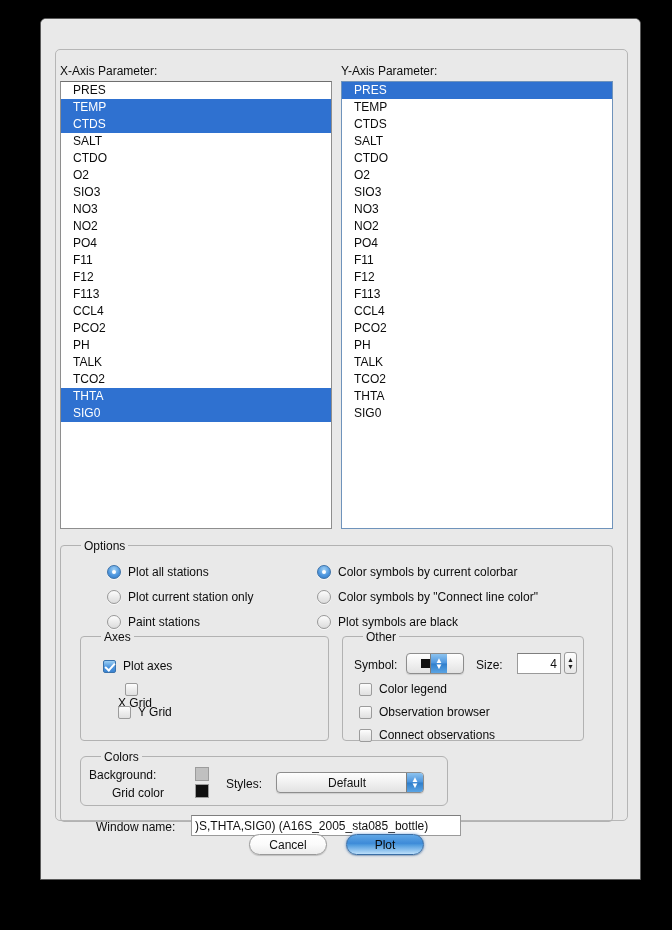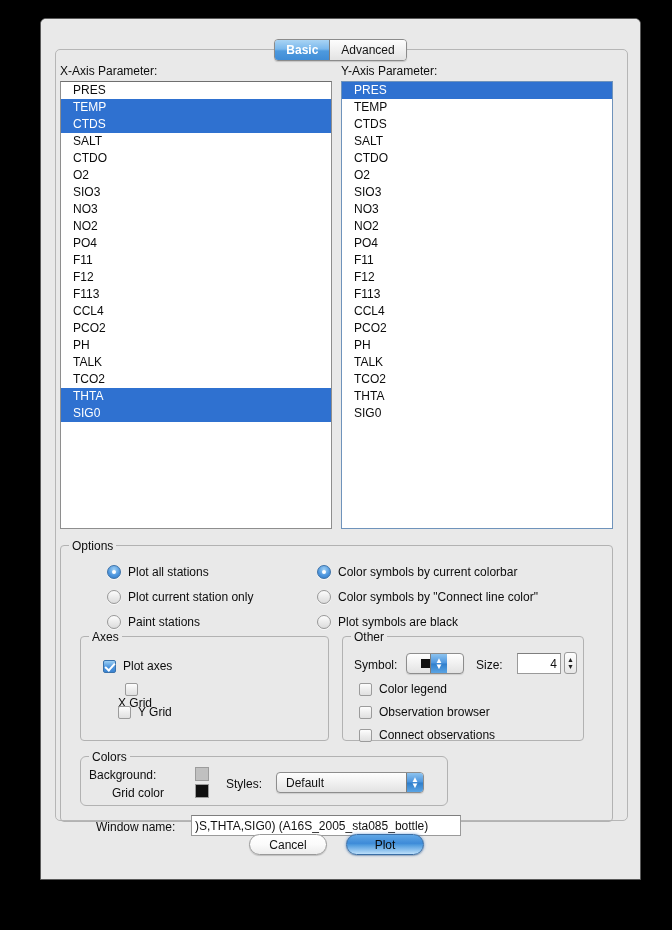--- a/index.html
+++ b/index.html
@@ -104,21 +104,21 @@
   }
   .row.sel { background: #2f71d0; color: #fff; }
   
   .group {
     position: absolute;
     border: 1px solid #b2b2b2;
     border-radius: 4px;
   }
   .group > .legend {
     position: absolute;
-    top: -7px; left: 8px;
+    top: -7px; left: 20px;
     padding: 0 3px;
     background: #e9e9e9;
     font-size: 12px; color: #0d0d0d;
   }
   
   .ctl { position: absolute; display: flex; align-items: center; font-size: 12px; color: #0c0c0c; }
   .radio {
     width: 14px; height: 14px; border-radius: 50%;
     background: linear-gradient(to bottom, #fdfdfd 0%, #eaeaea 55%, #dcdcdc 100%);
     border: 1px solid #989898;
@@ -217,26 +217,20 @@
   }
 </style>
 </head>
 <body>
 
 <div class="window">
 
 
   <div class="win-body">
 
-    <div class="tabbar">
-      <div class="tabs">
-        <div class="tab sel">Basic</div>
-        <div class="tab">Advanced</div>
-      </div>
-    </div>
 
     <div class="panel">
 
       <div class="lbl" style="left:4px; top:14px;">X-Axis Parameter:</div>
       <div class="listbox" style="left:4px; top:31px; width:272px; height:448px;" id="x-list">
           <div class="row">PRES</div>
           <div class="row sel">TEMP</div>
           <div class="row sel">CTDS</div>
           <div class="row">SALT</div>
           <div class="row">CTDO</div>
@@ -352,21 +346,21 @@
           </div>
         </div>
 
         <div class="group" style="left:19px; top:210px; width:368px; height:50px;border-radius:6px;">
           <div class="legend">Colors</div>
           <div class="lbl" style="left:8px; top:11px;">Background:</div>
           <div class="swatch" style="left:114px; top:10px; background:#c0c0c0;"></div>
           <div class="lbl" style="left:31px; top:29px;">Grid color</div>
           <div class="swatch" style="left:114px; top:27px; background:#101010;"></div>
           <div class="lbl" style="left:145px; top:20px;">Styles:</div>
-          <div class="popup" style="left:195px; top:15px; width:148px;">
+          <div class="popup" style="left:195px; top:15px; width:148px;padding-left:42px;">
             <span class="pv">Default</span>
             <span class="arrows">▲<br>▼</span>
           </div>
         </div>
 
         <div class="lbl" style="left:35px; top:274px;">Window name:</div>
         <div class="txtfield" style="left:130px; top:269px; width:270px; height:21px;">)S,THTA,SIG0) (A16S_2005_sta085_bottle)</div>
       </div>
     </div>
 

